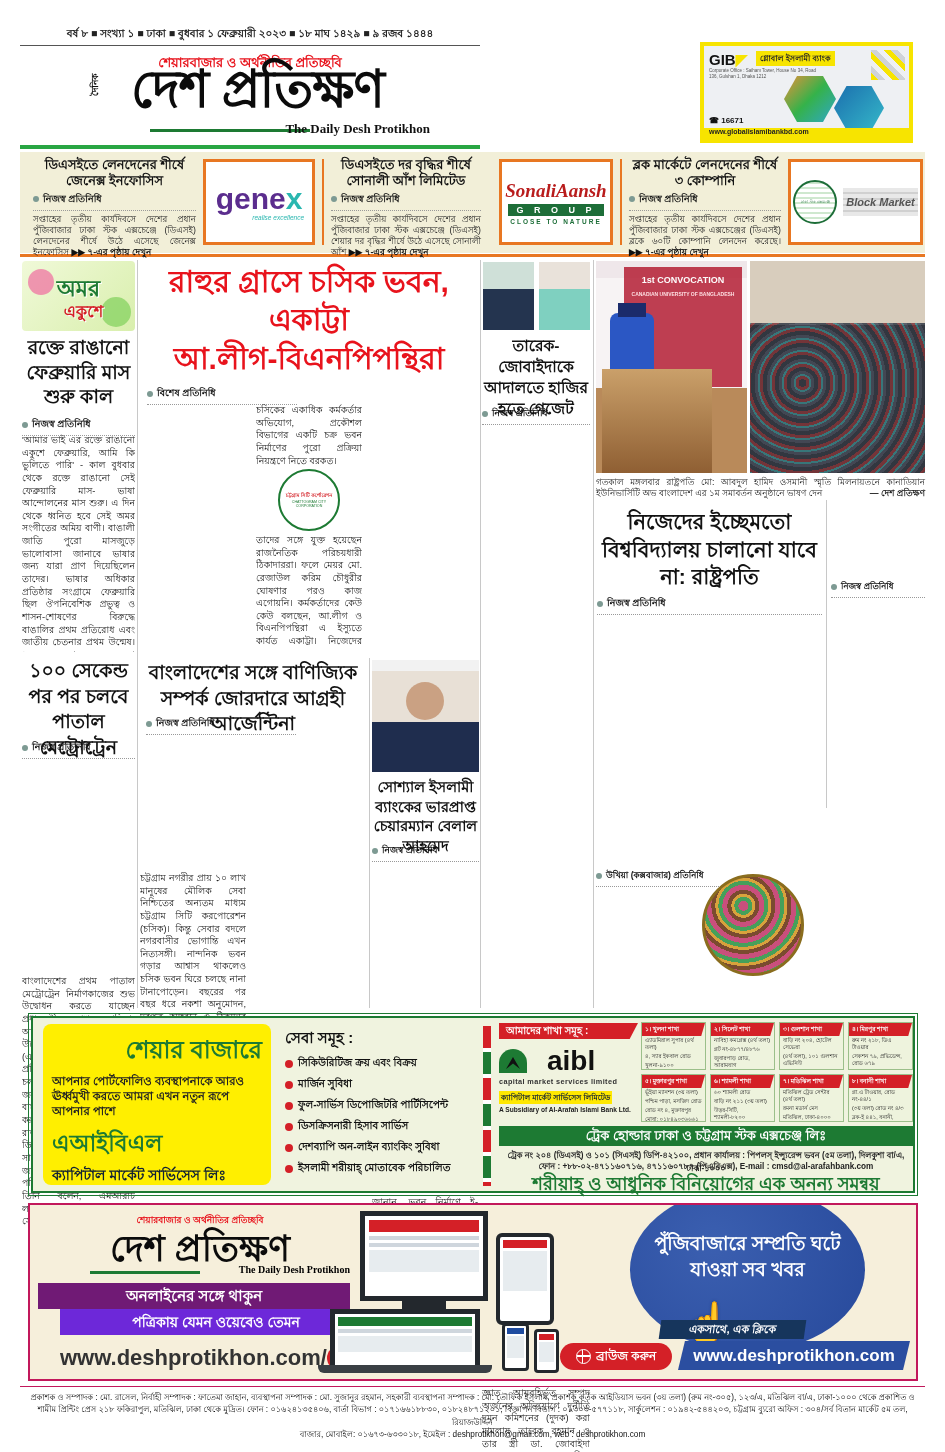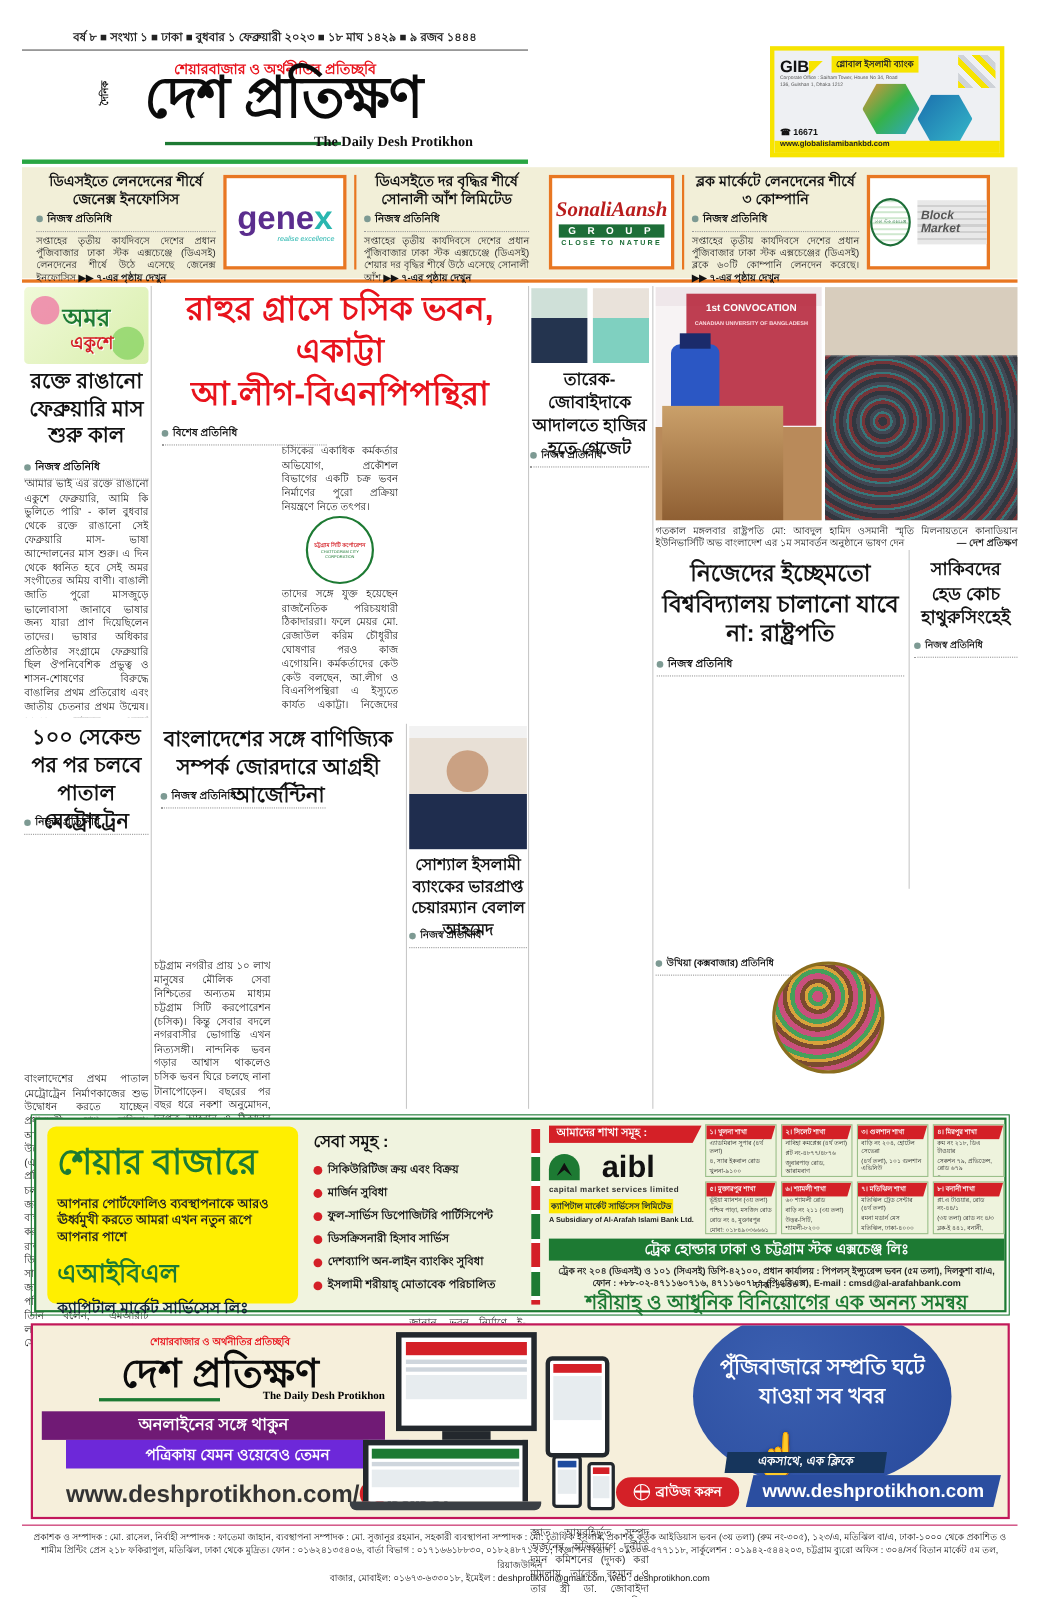--- a/index.html
+++ b/index.html
@@ -86,21 +86,21 @@
 
   <div class="abs" style="left:629px;top:157px;width:152px;">
     <div class="brief-title">ব্লক মার্কেটে লেনদেনের শীর্ষে ৩ কোম্পানি</div>
     <div class="byline" style="margin-top:2px;">
         <span class="bdot"></span>
         <span>নিজস্ব প্রতিনিধি</span>
       </div>
     <div class="brief-body"><span>সপ্তাহের তৃতীয় কার্যদিবসে দেশের প্রধান পুঁজিবাজার ঢাকা স্টক এক্সচেঞ্জের (ডিএসই) ব্লকে ৬০টি কোম্পানি লেনদেন করেছে।</span> <span class="more"><span class="arrows">▶▶</span> <span>৭-এর পৃষ্ঠায় দেখুন</span></span></div>
   </div>
 
-  <div class="logo-box" style="left:788px;top:159px;width:112px;height:86px;flex-direction:row;gap:6px;">
+  <div class="logo-box" style="left:788px;top:159px;width:135px;height:86px;flex-direction:row;gap:6px;">
     <div style="width:40px;height:40px;border-radius:50%;border:2px solid #1d6e38;background:repeating-linear-gradient(0deg,#fff 0 3px,#cfe8cf 3px 5px);display:flex;align-items:center;justify-content:center;font-size:4px;color:#1d6e38;text-align:center;">ঢাকা স্টক এক্সচেঞ্জ</div>
     <div style="font-size:11px;font-weight:bold;font-style:italic;color:#555;background:repeating-linear-gradient(0deg,#e8e8e8 0 4px,#d0d0d0 4px 6px);padding:8px 3px;">Block Market</div>
   </div>
 
   <div class="vline" style="left:137px;top:260px;height:748px;"></div>
   <div class="vline" style="left:480px;top:260px;height:748px;"></div>
   <div class="vline" style="left:593px;top:260px;height:748px;"></div>
   <div class="vline" style="left:826px;top:500px;height:308px;"></div>
   <div class="vline" style="left:369px;top:658px;height:350px;"></div>
 
@@ -127,21 +127,21 @@
   <div class="abs ctr" style="left:140px;top:263px;width:338px;font-size:30px;font-weight:bold;color:#e8131c;line-height:1.28;">
     <span style="display:block;">রাহুর গ্রাসে চসিক ভবন, একাট্টা</span>
     <span style="display:block;">আ.লীগ-বিএনপিপন্থিরা</span>
   </div>
   <div class="abs byline" style="left:147px;top:386px;width:150px;">
       <span class="bdot"></span>
       <span>বিশেষ প্রতিনিধি</span>
     </div>
   <div class="abs body" style="left:140px;top:404px;width:106px;height:248px;">চট্টগ্রাম নগরীর প্রায় ১০ লাখ মানুষের মৌলিক সেবা নিশ্চিতের অন্যতম মাধ্যম চট্টগ্রাম সিটি করপোরেশন (চসিক)। কিন্তু সেবার বদলে নগরবাসীর ভোগান্তি এখন নিত্যসঙ্গী। নান্দনিক ভবন গড়ার আশ্বাস থাকলেও চসিক ভবন ঘিরে চলছে নানা টানাপোড়েন। বছরের পর বছর ধরে নকশা অনুমোদন, দরপত্র আহ্বান ও ঠিকাদার নিয়োগ নিয়ে রাজনৈতিক দ্বন্দ্বে আটকে আছে ভবনের কাজ। কখনো আ.লীগ, কখনো বিএনপিপন্থি কর্মকর্তাদের পাল্টাপাল্টি অবস্থানে পুরো প্রক্রিয়াই থমকে গেছে বলে অভিযোগ উঠেছে।</div>
   <div class="abs" style="left:256px;top:404px;width:106px;height:248px;overflow:hidden;">
-    <div class="body" style="height:62px;">চসিকের একাধিক কর্মকর্তার অভিযোগ, প্রকৌশল বিভাগের একটি চক্র ভবন নির্মাণের পুরো প্রক্রিয়া নিয়ন্ত্রণে নিতে তৎপর।</div>
+    <div class="body" style="height:62px;">চসিকের একাধিক কর্মকর্তার অভিযোগ, প্রকৌশল বিভাগের একটি চক্র ভবন নির্মাণের পুরো প্রক্রিয়া নিয়ন্ত্রণে নিতে বরকত।</div>
     <div style="width:58px;height:58px;margin:3px auto;border-radius:50%;border:2px solid #1d7a33;display:flex;flex-direction:column;align-items:center;justify-content:center;text-align:center;background:#fff;">
       <span style="font-size:5px;font-weight:bold;color:#d42027;">চট্টগ্রাম সিটি কর্পোরেশন</span>
       <span style="font-size:3.6px;color:#1d7a33;">CHATTOGRAM CITY CORPORATION</span>
     </div>
     <div class="body" style="height:112px;">তাদের সঙ্গে যুক্ত হয়েছেন রাজনৈতিক পরিচয়ধারী ঠিকাদাররা। ফলে মেয়র মো. রেজাউল করিম চৌধুরীর ঘোষণার পরও কাজ এগোয়নি। কর্মকর্তাদের কেউ কেউ বলছেন, আ.লীগ ও বিএনপিপন্থিরা এ ইস্যুতে কার্যত একাট্টা। নিজেদের স্বার্থে তারা প্রকল্পের গতি আটকে রেখেছেন বলে অভিযোগ রয়েছে।</div>
   </div>
   <div class="abs body" style="left:372px;top:404px;width:106px;height:248px;"><span>সৃষ্টির বিষয়টি সামনে এলেও এটি নতুন কিছু নয়। বিভিন্ন সময়ে প্রতিবাদ জানালেও কার্যকর কোনো ব্যবস্থা নেওয়া হয়নি। চসিকের প্রধান নির্বাহী কর্মকর্তা মো. কামাল উদ্দিন জানান, ভবন নির্মাণে ই-টেন্ডারের মাধ্যমে স্বচ্ছতা নিশ্চিত করা হবে। হাইকোর্টে রিট নিষ্পত্তির পর দ্রুত কাজ শুরুর আশা করছেন সংশ্লিষ্টরা। নগর পরিকল্পনাবিদরা বলছেন, জবাবদিহি নিশ্চিত না হলে ভোগান্তি আরও বাড়বে।</span> <span class="more"><span class="arrows">▶▶</span> <span>৭-এর পৃষ্ঠায় দেখুন</span></span></div>
 
   <div class="photo" style="left:483px;top:262px;width:51px;height:68px;background:linear-gradient(180deg,#cfe0d8 0 40%,#24344f 40%);"></div>
   <div class="photo" style="left:539px;top:262px;width:51px;height:68px;background:linear-gradient(180deg,#e9e2da 0 40%,#7fd0c0 40%);"></div>
@@ -165,21 +165,20 @@
     <div class="abs" style="left:0;top:62px;width:175px;height:150px;background:repeating-radial-gradient(circle at 30% 40%,#27303e 0 4px,#7a2d35 4px 7px,#2e7f86 7px 9px,#3c4456 9px 12px);opacity:.8;"></div>
   </div>
   <div class="abs" style="left:596px;top:477px;width:329px;font-size:8.8px;line-height:1.3;text-align:justify;color:#222;"><span>গতকাল মঙ্গলবার রাষ্ট্রপতি মো: আবদুল হামিদ ওসমানী স্মৃতি মিলনায়তনে কানাডিয়ান ইউনিভার্সিটি অভ বাংলাদেশ এর ১ম সমাবর্তন অনুষ্ঠানে ভাষণ দেন</span> <span style="font-weight:bold;float:right;">— দেশ প্রতিক্ষণ</span></div>
 
   <div class="abs headline" style="left:597px;top:508px;width:225px;font-size:21px;line-height:1.32;">নিজেদের ইচ্ছেমতো বিশ্ববিদ্যালয় চালানো যাবে না: রাষ্ট্রপতি</div>
   <div class="abs byline" style="left:597px;top:596px;width:225px;">
       <span class="bdot"></span>
       <span>নিজস্ব প্রতিনিধি</span>
     </div>
 
-  <div class="abs headline" style="left:831px;top:508px;width:94px;font-size:16px;line-height:1.35;">সাকিবদের হেড কোচ হাথুরুসিংহেই</div>
   <div class="abs byline" style="left:831px;top:580px;width:94px;font-size:8.5px;">
       <span class="bdot"></span>
       <span>নিজস্ব প্রতিনিধি</span>
     </div>
 
   <div class="abs byline" style="left:596px;top:869px;width:145px;font-size:8.6px;">
       <span class="bdot"></span>
       <span>উখিয়া (কক্সবাজার) প্রতিনিধি</span>
     </div>
   <div class="photo" style="left:702px;top:874px;width:96px;height:96px;border-radius:50%;border:3px solid #8a6d1e;background:repeating-radial-gradient(circle at 40% 30%,#c94f7c 0 5px,#46a05a 5px 9px,#d8a23c 9px 12px,#7a4b2f 12px 16px);"></div>
@@ -195,21 +194,21 @@
   </div>
   <div class="abs headline" style="left:372px;top:778px;width:107px;font-size:14.5px;line-height:1.35;">সোশ্যাল ইসলামী ব্যাংকের ভারপ্রাপ্ত চেয়ারম্যান বেলাল আহমেদ</div>
   <div class="abs byline" style="left:372px;top:843px;width:107px;font-size:9px;">
       <span class="bdot"></span>
       <span>নিজস্ব প্রতিনিধি</span>
     </div>
 
   <div class="abs" style="left:28px;top:1013px;width:890px;height:183px;border:1px solid #1d7a33;padding:2px;box-sizing:border-box;">
     <div style="position:relative;border:2px solid #1d7a33;background:#f0f3df;width:100%;height:100%;box-sizing:border-box;">
       <div class="abs" style="left:10px;top:6px;width:228px;height:161px;background:#ffef00;border-radius:8px;padding:7px 9px;box-sizing:border-box;">
-        <div style="font-size:32px;font-weight:bold;color:#1d7a33;">শেয়ার বাজারে</div>
+        <div style="font-size:24px;font-weight:bold;color:#1d7a33;text-align:right;">শেয়ার বাজারে</div>
         <div style="font-size:11.5px;font-weight:bold;color:#222;line-height:1.3;margin-top:3px;">আপনার পোর্টফোলিও ব্যবস্থাপনাকে আরও ঊর্ধ্বমুখী করতে আমরা এখন নতুন রূপে আপনার পাশে</div>
         <div style="font-size:23px;font-weight:bold;color:#1d7a33;margin-top:6px;">এআইবিএল</div>
         <div style="font-size:14px;font-weight:bold;color:#123;">ক্যাপিটাল মার্কেট সার্ভিসেস লিঃ</div>
       </div>
       <div class="abs" style="left:252px;top:8px;width:196px;">
         <div style="font-size:15px;font-weight:bold;color:#111;">সেবা সমূহ :</div>
         <div style="margin-top:4px;display:flex;flex-direction:column;gap:4px;">
           <div style="display:flex;gap:5px;align-items:center;">
               <span style="width:8px;height:8px;border-radius:50%;background:#d42027;flex:0 0 auto;"></span>
               <span style="font-size:10.3px;font-weight:bold;color:#111;">সিকিউরিটিজ ক্রয় এবং বিক্রয়</span>

